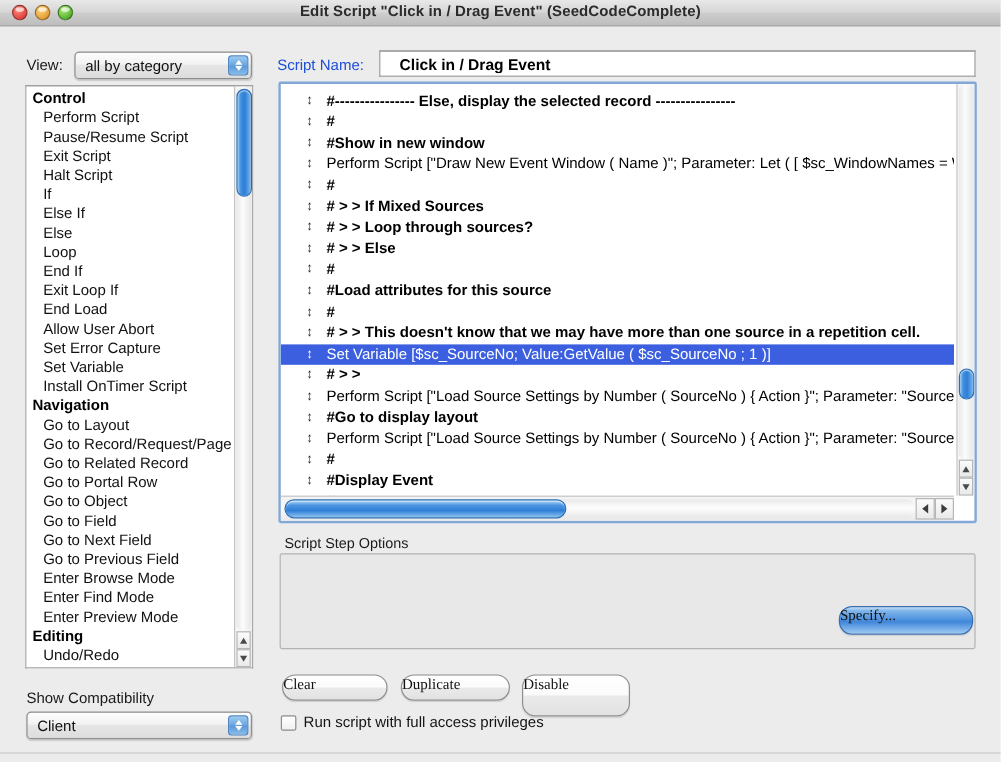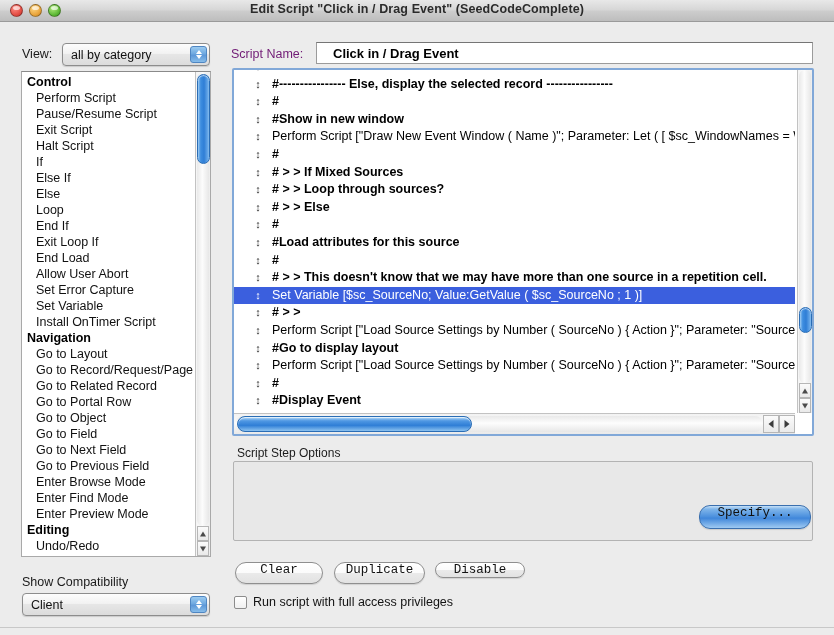--- a/index.html
+++ b/index.html
@@ -113,21 +113,21 @@
   .popup .arrows::after {
     bottom: 3px;
     border-top: 4.5px solid #fff;
   }
   #view-popup { left: 62px; top: 43px; width: 148px; height: 23px; }
 
   .scriptname-label {
     position: absolute;
     left: 231px; top: 47px;
     font-size: 12.5px;
-    color: #701a75;
+    color: #1d4ed8;
   }
   .scriptname-input {
     position: absolute;
     left: 316px; top: 42px;
     width: 497px; height: 22px;
     background: #ffffff;
     border: 1px solid #9b9b9b;
     border-top-color: #757575;
     box-sizing: border-box;
     font-family: "Liberation Sans", sans-serif;
@@ -336,41 +336,41 @@
     position: absolute;
     left: 233px; top: 461px;
     width: 580px; height: 80px;
     background: #e8e8e8;
     border: 1px solid #b3b3b3;
     border-radius: 2px;
     box-sizing: border-box;
   }
   .btn {
     position: absolute;
-    font-family: Liberation Mono, monospace;
+    font-family: Liberation Serif, serif;
     font-size: 12.5px;
     color: #111;
     background: linear-gradient(to bottom, #ffffff 0%, #fbfbfb 48%, #eaeaea 52%, #e2e2e2 100%);
     border: 1px solid #8f8f8f;
     border-radius: 11px;
     box-sizing: border-box;
     box-shadow: 0 1px 1px rgba(0,0,0,0.12);
     cursor: default;
-    text-align: center;
+    text-align: left;
   }
   .btn.primary {
     background: linear-gradient(to bottom, #c6e0f7 0%, #7fb5ea 14%, #4a8fdd 50%, #3f86da 55%, #9fcaf2 100%);
     border: 1px solid #3a6fae;
     color: #101010;
   }
   #specify-button { left: 699px; top: 505px; width: 112px; height: 24px; }
 
   #clear-button     { left: 235px; top: 562px; width: 88px; height: 22px; }
   #duplicate-button { left: 334px; top: 562px; width: 91px; height: 22px; }
-  #disable-button   { left: 435px; top: 562px; width: 90px; height: 16px; }
+  #disable-button   { left: 435px; top: 562px; width: 90px; height: 35px; }
 
   .checkrow {
     position: absolute;
     left: 234px; top: 595px;
     display: flex;
     align-items: center;
     gap: 6px;
   }
   .checkbox {
     width: 13px; height: 13px;

